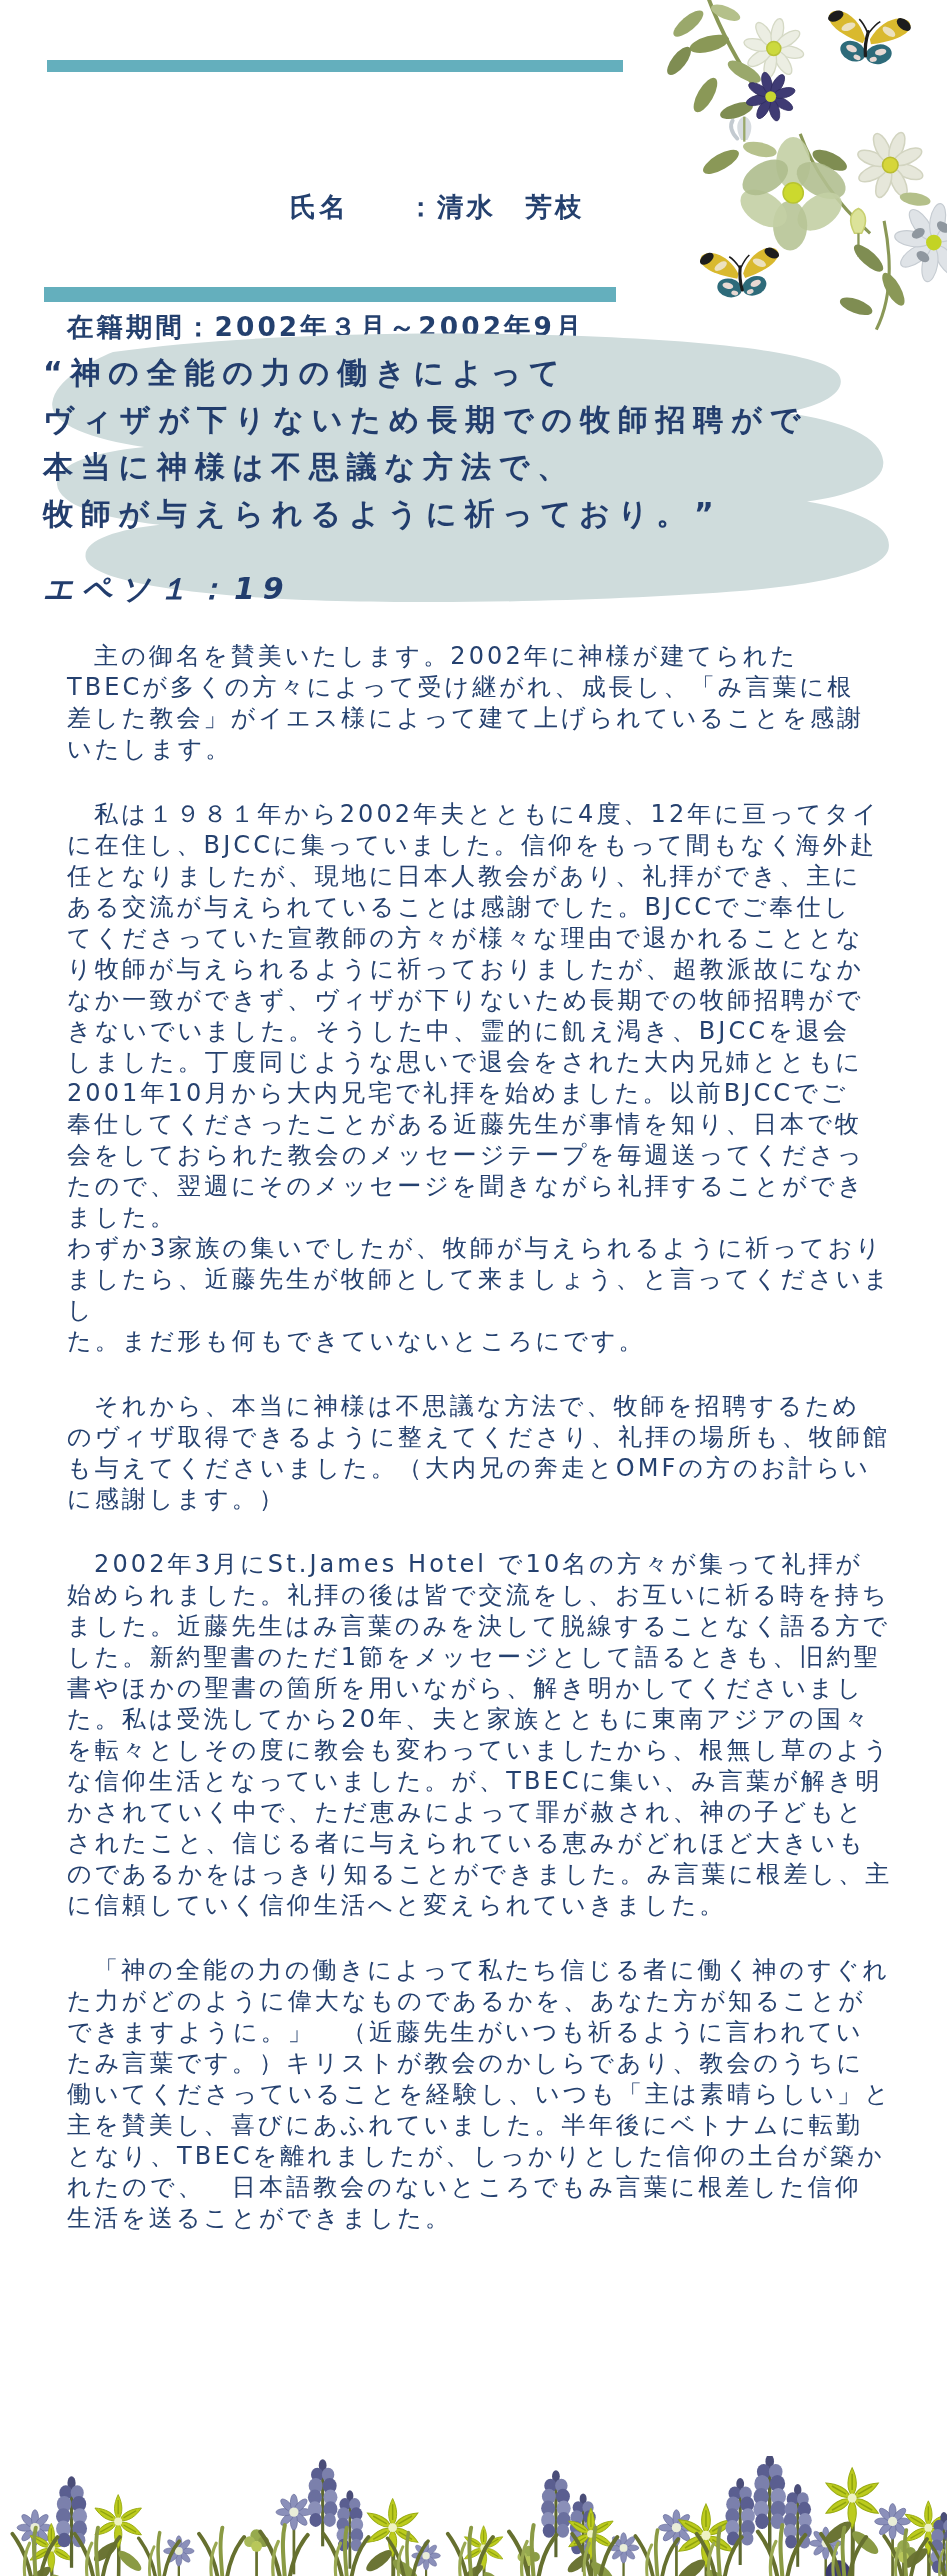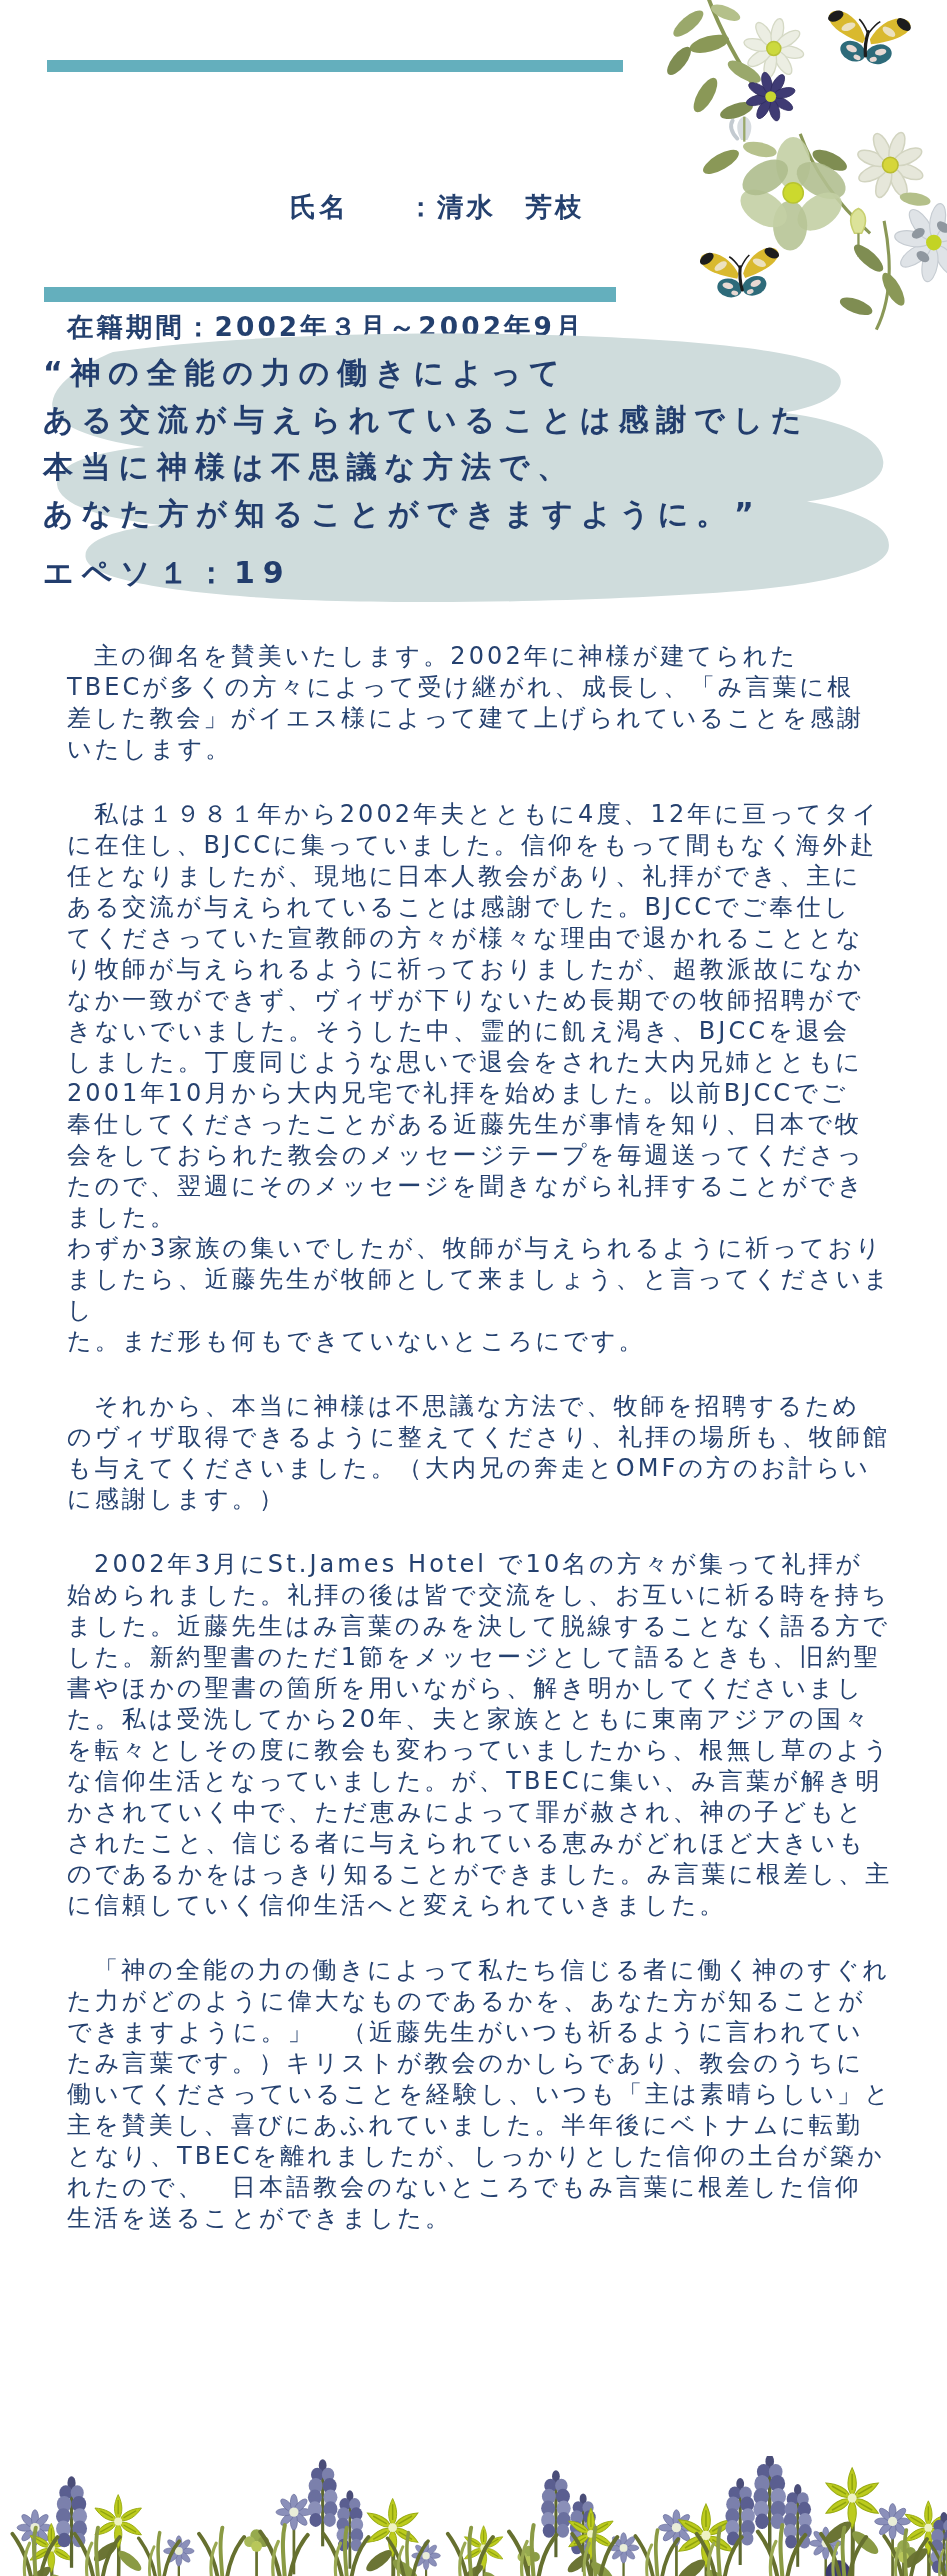--- a/index.html
+++ b/index.html
@@ -21,21 +21,21 @@
 
   #floral-top { position: absolute; left: 634px; top: 0; width: 313px; height: 333px; }
 
   #quote-wrap { position: absolute; left: 43px; top: 327px; width: 862px; height: 296px; }
   #quote-blob { position: absolute; left: 0; top: 0; width: 100%; height: 100%; }
   #quote-text {
     position: absolute; left: 0; top: 22px; width: 100%;
     text-align: left; font-size: 30px; line-height: 47px;
     font-weight: 600; letter-spacing: 7.8px; color: #223d6d;
   }
-  #quote-ref { margin-top: 12px; }
+  #quote-ref { margin-top: 28px; font-style: italic; }
 
   #body-text {
     position: absolute; left: 67px; top: 641px; width: 840px;
     font-size: 24px; line-height: 31px; letter-spacing: 3.1px;
     font-weight: 500; color: #25416f;
   }
   #body-text p { margin: 0 0 34px 0; white-space: pre-line; }
 
   #flower-border { position: absolute; left: 0; top: 2456px; width: 947px; height: 120px; }
 </style>
@@ -137,23 +137,23 @@
 
   <use href="#butterfly" transform="translate(138,357) rotate(-5) scale(1.0)"></use>
 </svg>
 
 <div id="quote-wrap">
   <svg id="quote-blob" viewBox="0 0 1108 380" preserveAspectRatio="none" aria-hidden="true">
     <path fill="#cfdcdc" d="M90,32 C260,8 520,4 700,12 C850,18 1002,32 1022,60 C1037,82 1002,102 952,110 C1032,120 1077,142 1080,172 C1083,202 1032,217 982,224 C1042,234 1092,254 1087,284 C1082,314 992,332 882,340 C700,354 420,358 260,346 C150,338 60,322 55,297 C50,274 95,260 150,254 C80,246 20,230 18,202 C16,174 70,160 130,154 C60,144 8,124 12,97 C16,68 60,44 90,32 Z"></path>
   </svg>
   <div id="quote-text">
     <div>“神の全能の力の働きによって</div>
-    <div>ある交流が与えられていることは感謝でした</div>
+    <div>ヴィザが下りないため長期での牧師招聘がで</div>
     <div>本当に神様は不思議な方法で、</div>
-    <div>あなた方が知ることができますように。”</div>
+    <div>牧師が与えられるように祈っており。”</div>
     <div id="quote-ref">エペソ１：19</div>
   </div>
 </div>
 
 <div id="body-text">
   <p>　主の御名を賛美いたします。2002年に神様が建てられた
 TBECが多くの方々によって受け継がれ、成長し、「み言葉に根
 差した教会」がイエス様によって建て上げられていることを感謝
 いたします。</p>
   <p>　私は１９８１年から2002年夫とともに4度、12年に亘ってタイ

